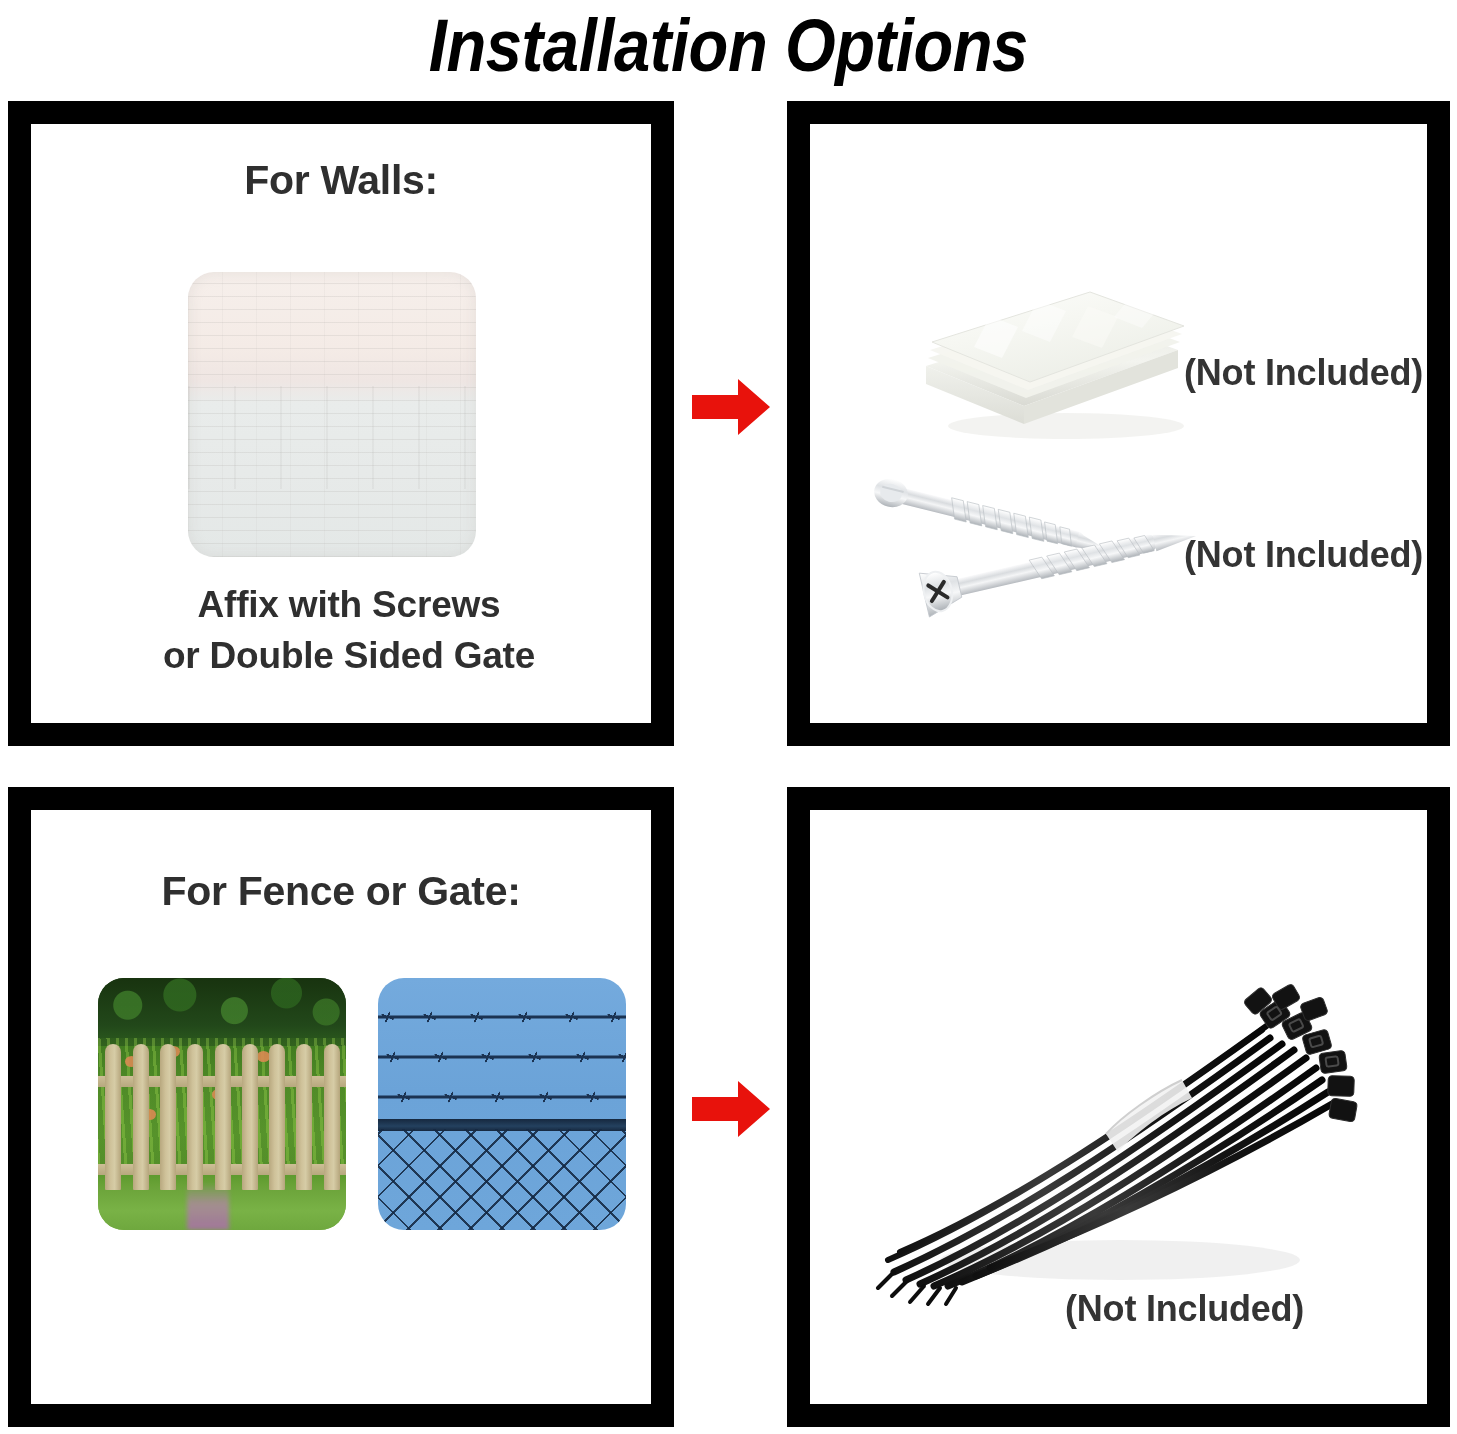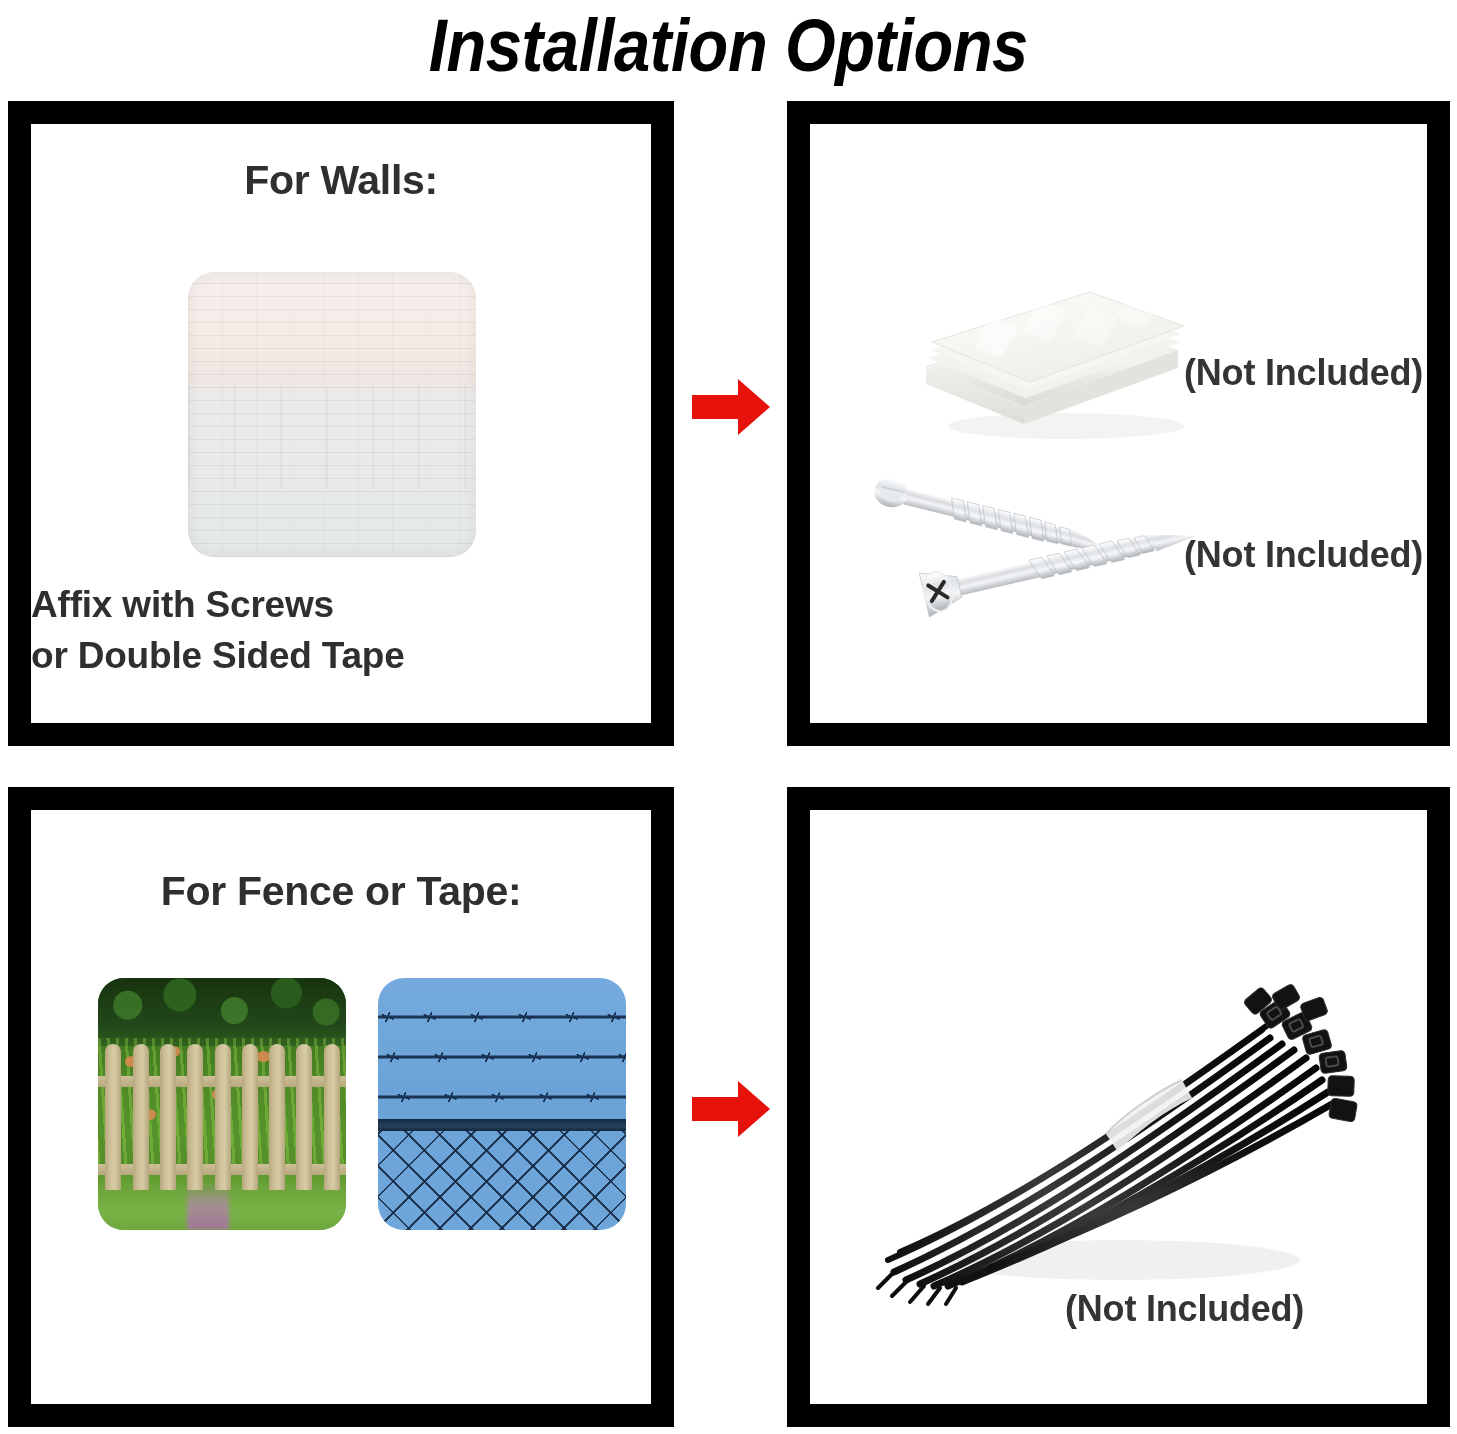--- a/index.html
+++ b/index.html
@@ -67,22 +67,23 @@
     font-weight: bold;
     color: #2f2f2f;
     letter-spacing: -0.3px;
     white-space: nowrap;
   }
   .head-walls { top: 33px; }
   .head-fence { top: 58px; }
 
   .caption {
     position: absolute;
-    left: 0;
+    left: 8px;
     width: 100%;
+    text-align: center;
     font-size: 37px;
     font-weight: bold;
     color: #2f2f2f;
     line-height: 1.38;
     letter-spacing: -0.2px;
   }
   .cap-walls { bottom: 42px; }
   .cap-fence { bottom: 62px; }
 
   .not-included {
@@ -286,21 +287,21 @@
 </div>
 
 <div class="panel panel-tl">
   <div class="panel-inner">
     <div class="panel-heading head-walls">For Walls:</div>
 
     <div class="wall-swatch"></div>
 
     <div class="caption cap-walls">
       <div>Affix with Screws</div>
-      <div>or Double Sided Tape</div>
+      <div>or Double Sided Gate</div>
     </div>
   </div>
 </div>
 
 <div class="panel panel-tr">
   <div class="panel-inner">
 
     <svg class="tape-stack" viewBox="0 0 300 190">
       <defs>
         <linearGradient id="tapeTop" x1="0" y1="0" x2="0.6" y2="1">
@@ -391,21 +392,21 @@
       </g>
     </svg>
 
     <div class="not-included ni-tape">(Not Included)</div>
     <div class="not-included ni-screw">(Not Included)</div>
   </div>
 </div>
 
 <div class="panel panel-bl">
   <div class="panel-inner">
-    <div class="panel-heading head-fence">For Fence or Tape:</div>
+    <div class="panel-heading head-fence">For Fence or Gate:</div>
 
     <div class="thumb thumb-fence">
       <div class="fence-scene">
         <div class="hedge"></div>
         <div class="foliage"></div>
         <div class="bloom" style="left:11%; top:31%"></div>
         <div class="bloom" style="left:28%; top:27%"></div>
         <div class="bloom" style="left:46%; top:44%"></div>
         <div class="bloom" style="left:64%; top:29%"></div>
         <div class="bloom" style="left:80%; top:48%"></div>

